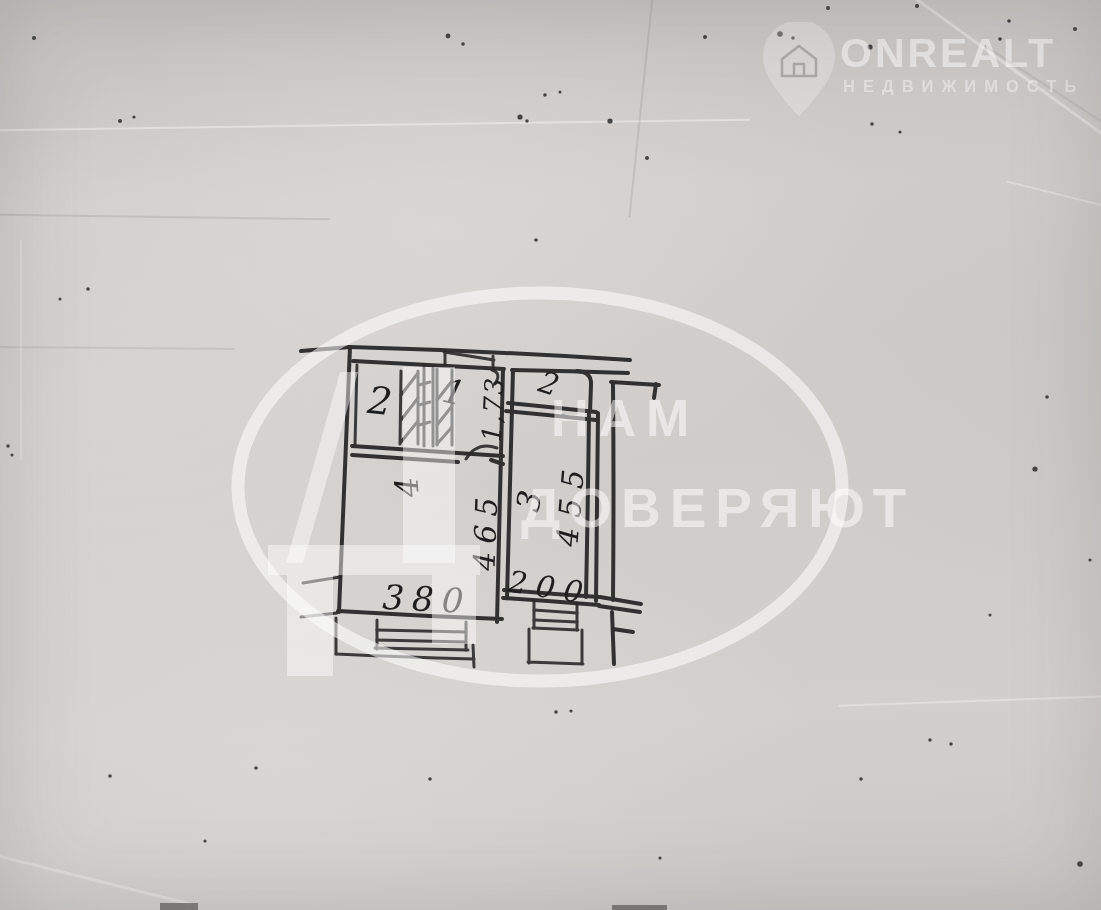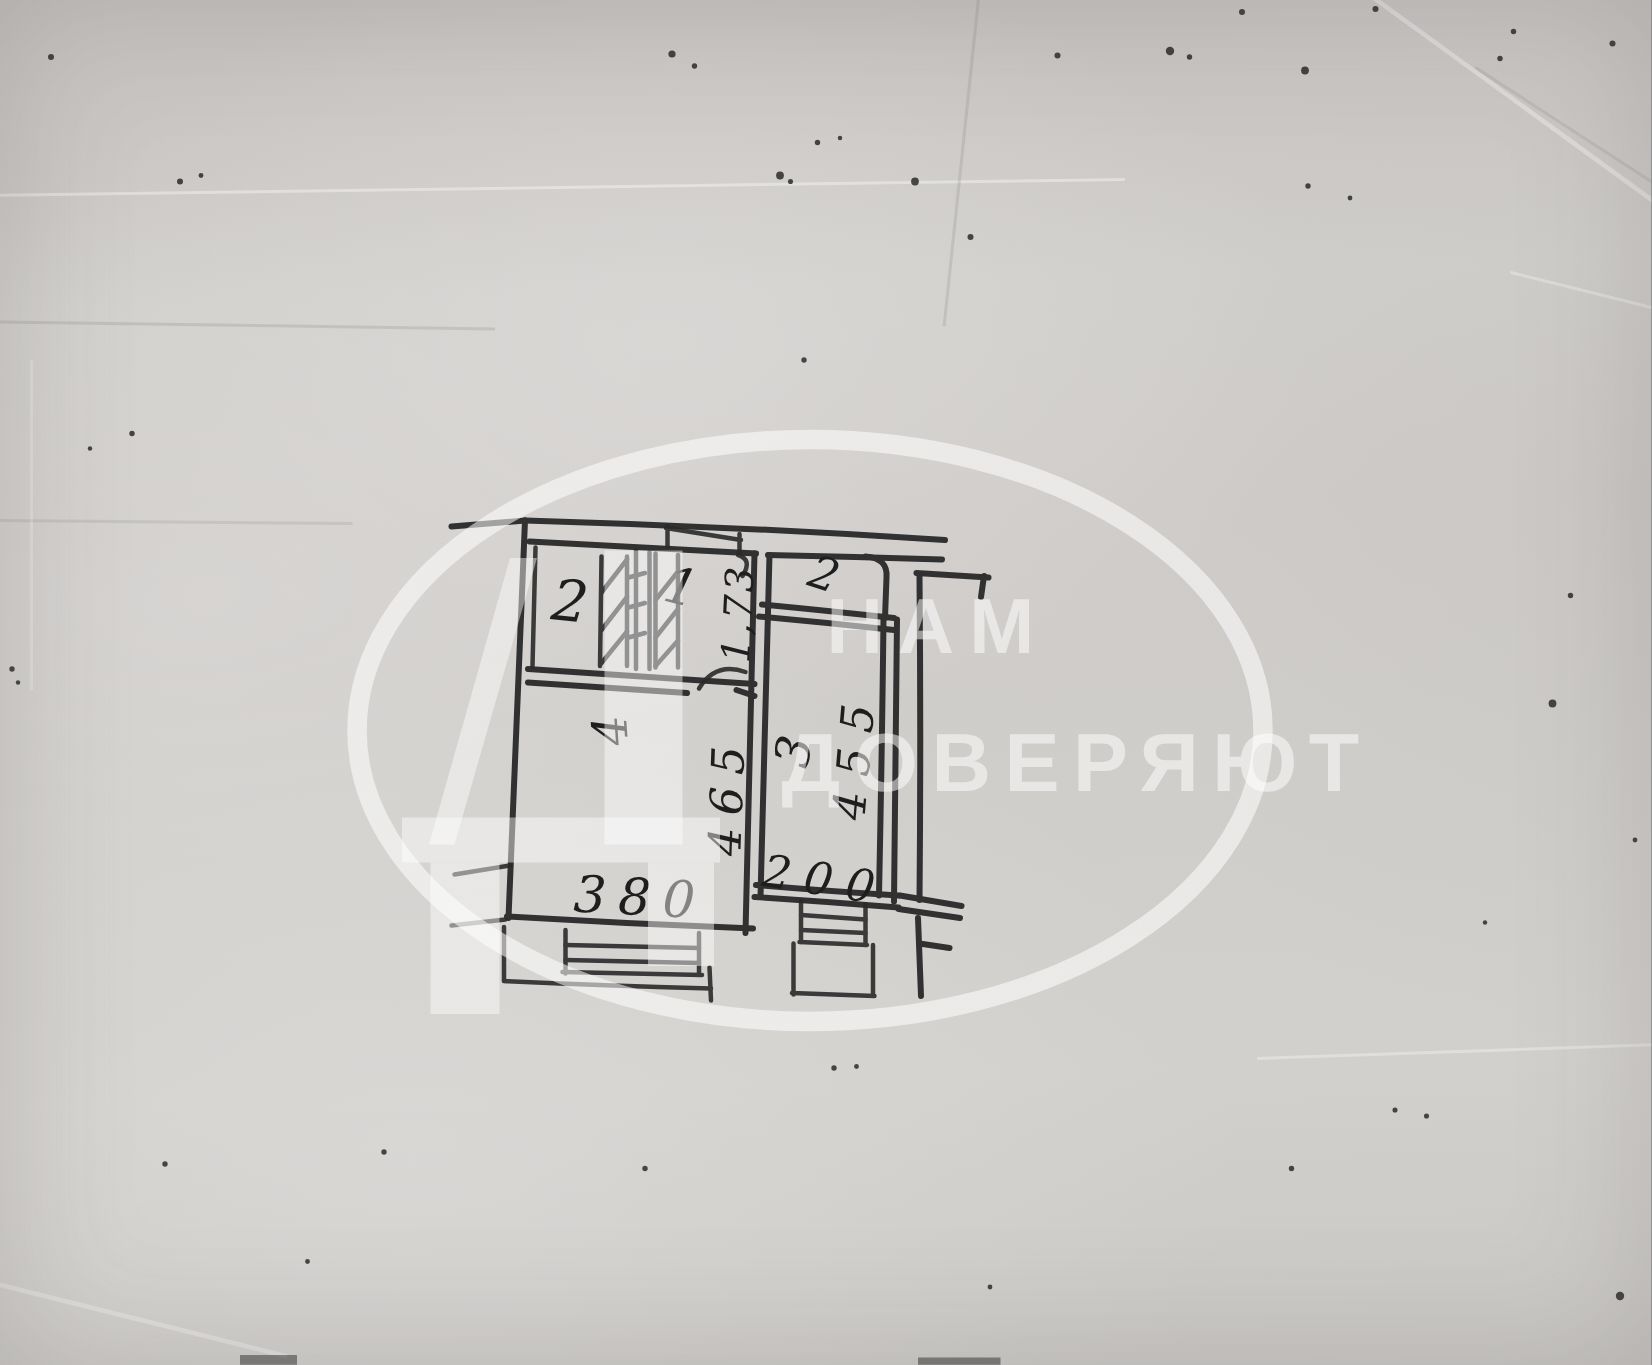--- a/index.html
+++ b/index.html
@@ -197,14 +197,22 @@
       <path d="M340,372 L358,372 L303,563 L286,563 Z"></path>
       <rect x="403" y="367" width="52" height="196"></rect>
       <rect x="268" y="545" width="212" height="30"></rect>
       <rect x="287" y="575" width="46" height="101"></rect>
       <rect x="432" y="575" width="44" height="69"></rect>
     </g>
   </svg>
   <div class="wm-text wm-l1">НАМ</div>
   <div class="wm-text wm-l2">ДОВЕРЯЮТ</div>
 
+  <div class="brand">
+    <svg class="brand-icon" width="86" height="100" viewBox="0 0 86 100">
+      <path d="M42,94 C21,72 6,53 6,34 A36,36 0 1 1 78,34 C78,53 63,72 42,94 Z" fill="rgba(255,255,255,0.26)"></path>
+      <path d="M25,54 L25,37 L42,24 L59,37 L59,54 Z M37,54 L37,42 L47,42 L47,54" fill="none" stroke="rgba(125,122,118,0.5)" stroke-width="2.5" stroke-linejoin="round"></path>
+    </svg>
+    <div class="brand-word">ONREALT</div>
+    <div class="brand-sub">НЕДВИЖИМОСТЬ</div>
+  </div>
 
 </div>
 
 </body></html>

